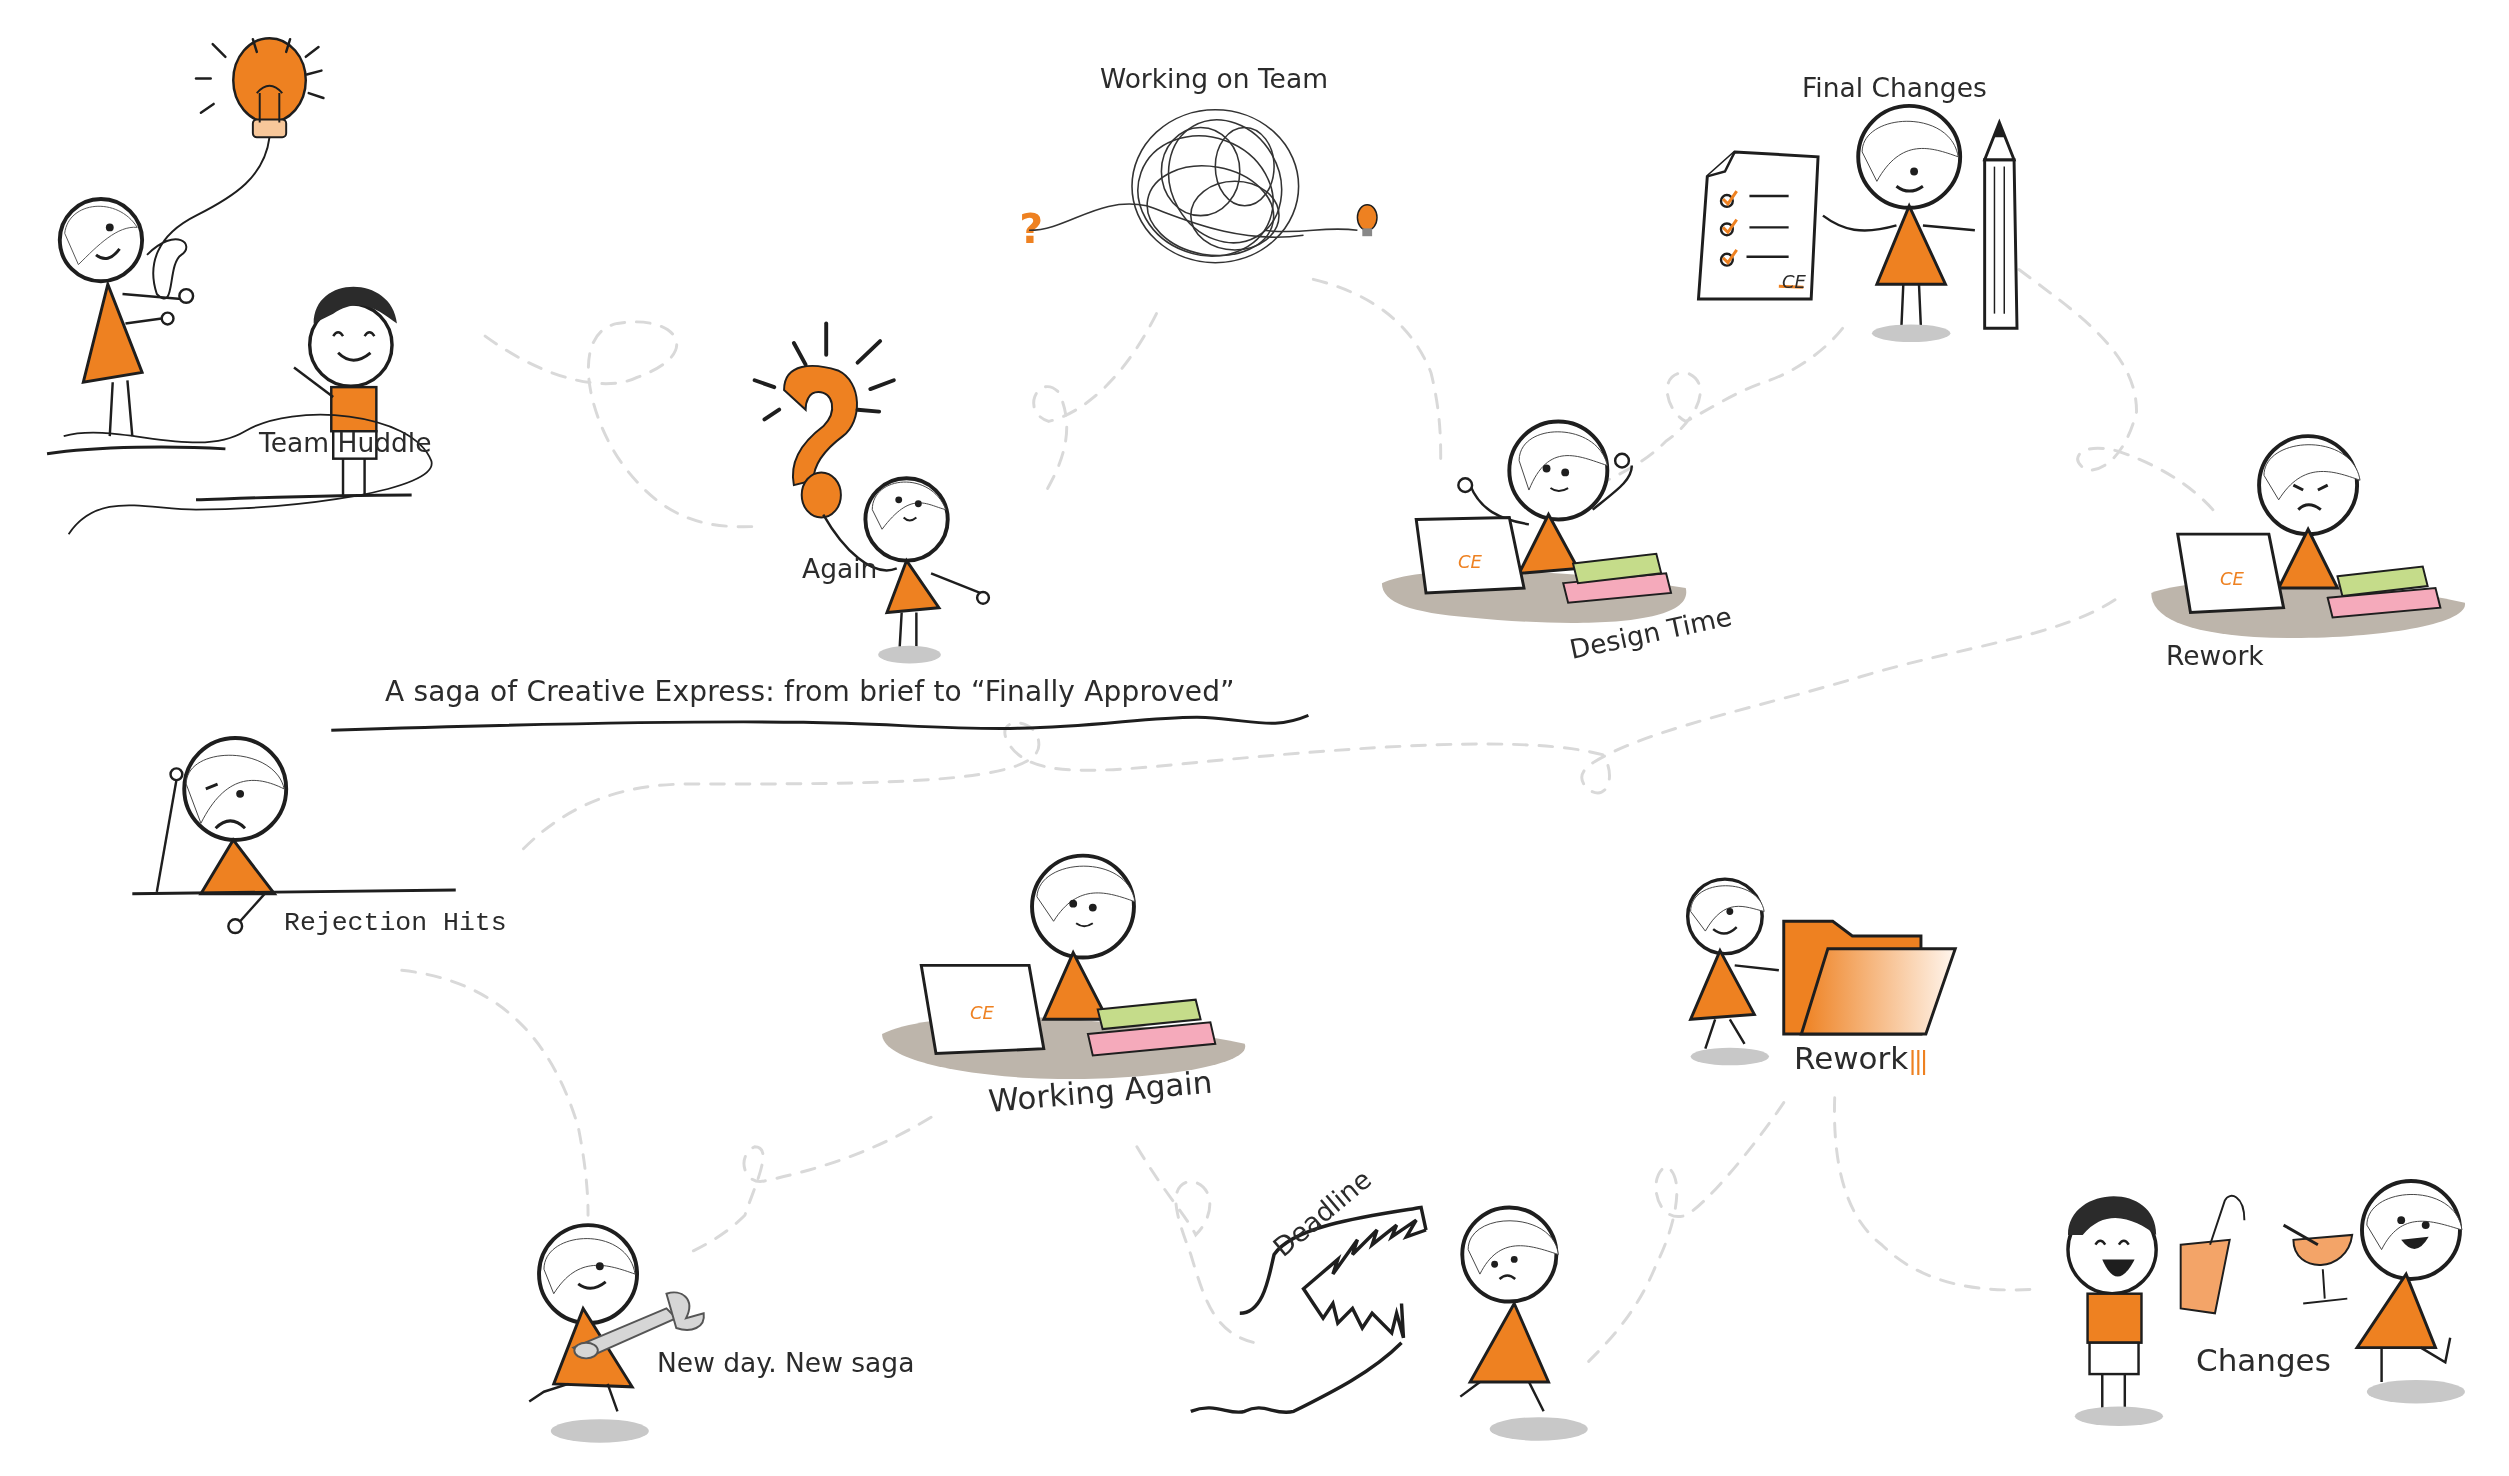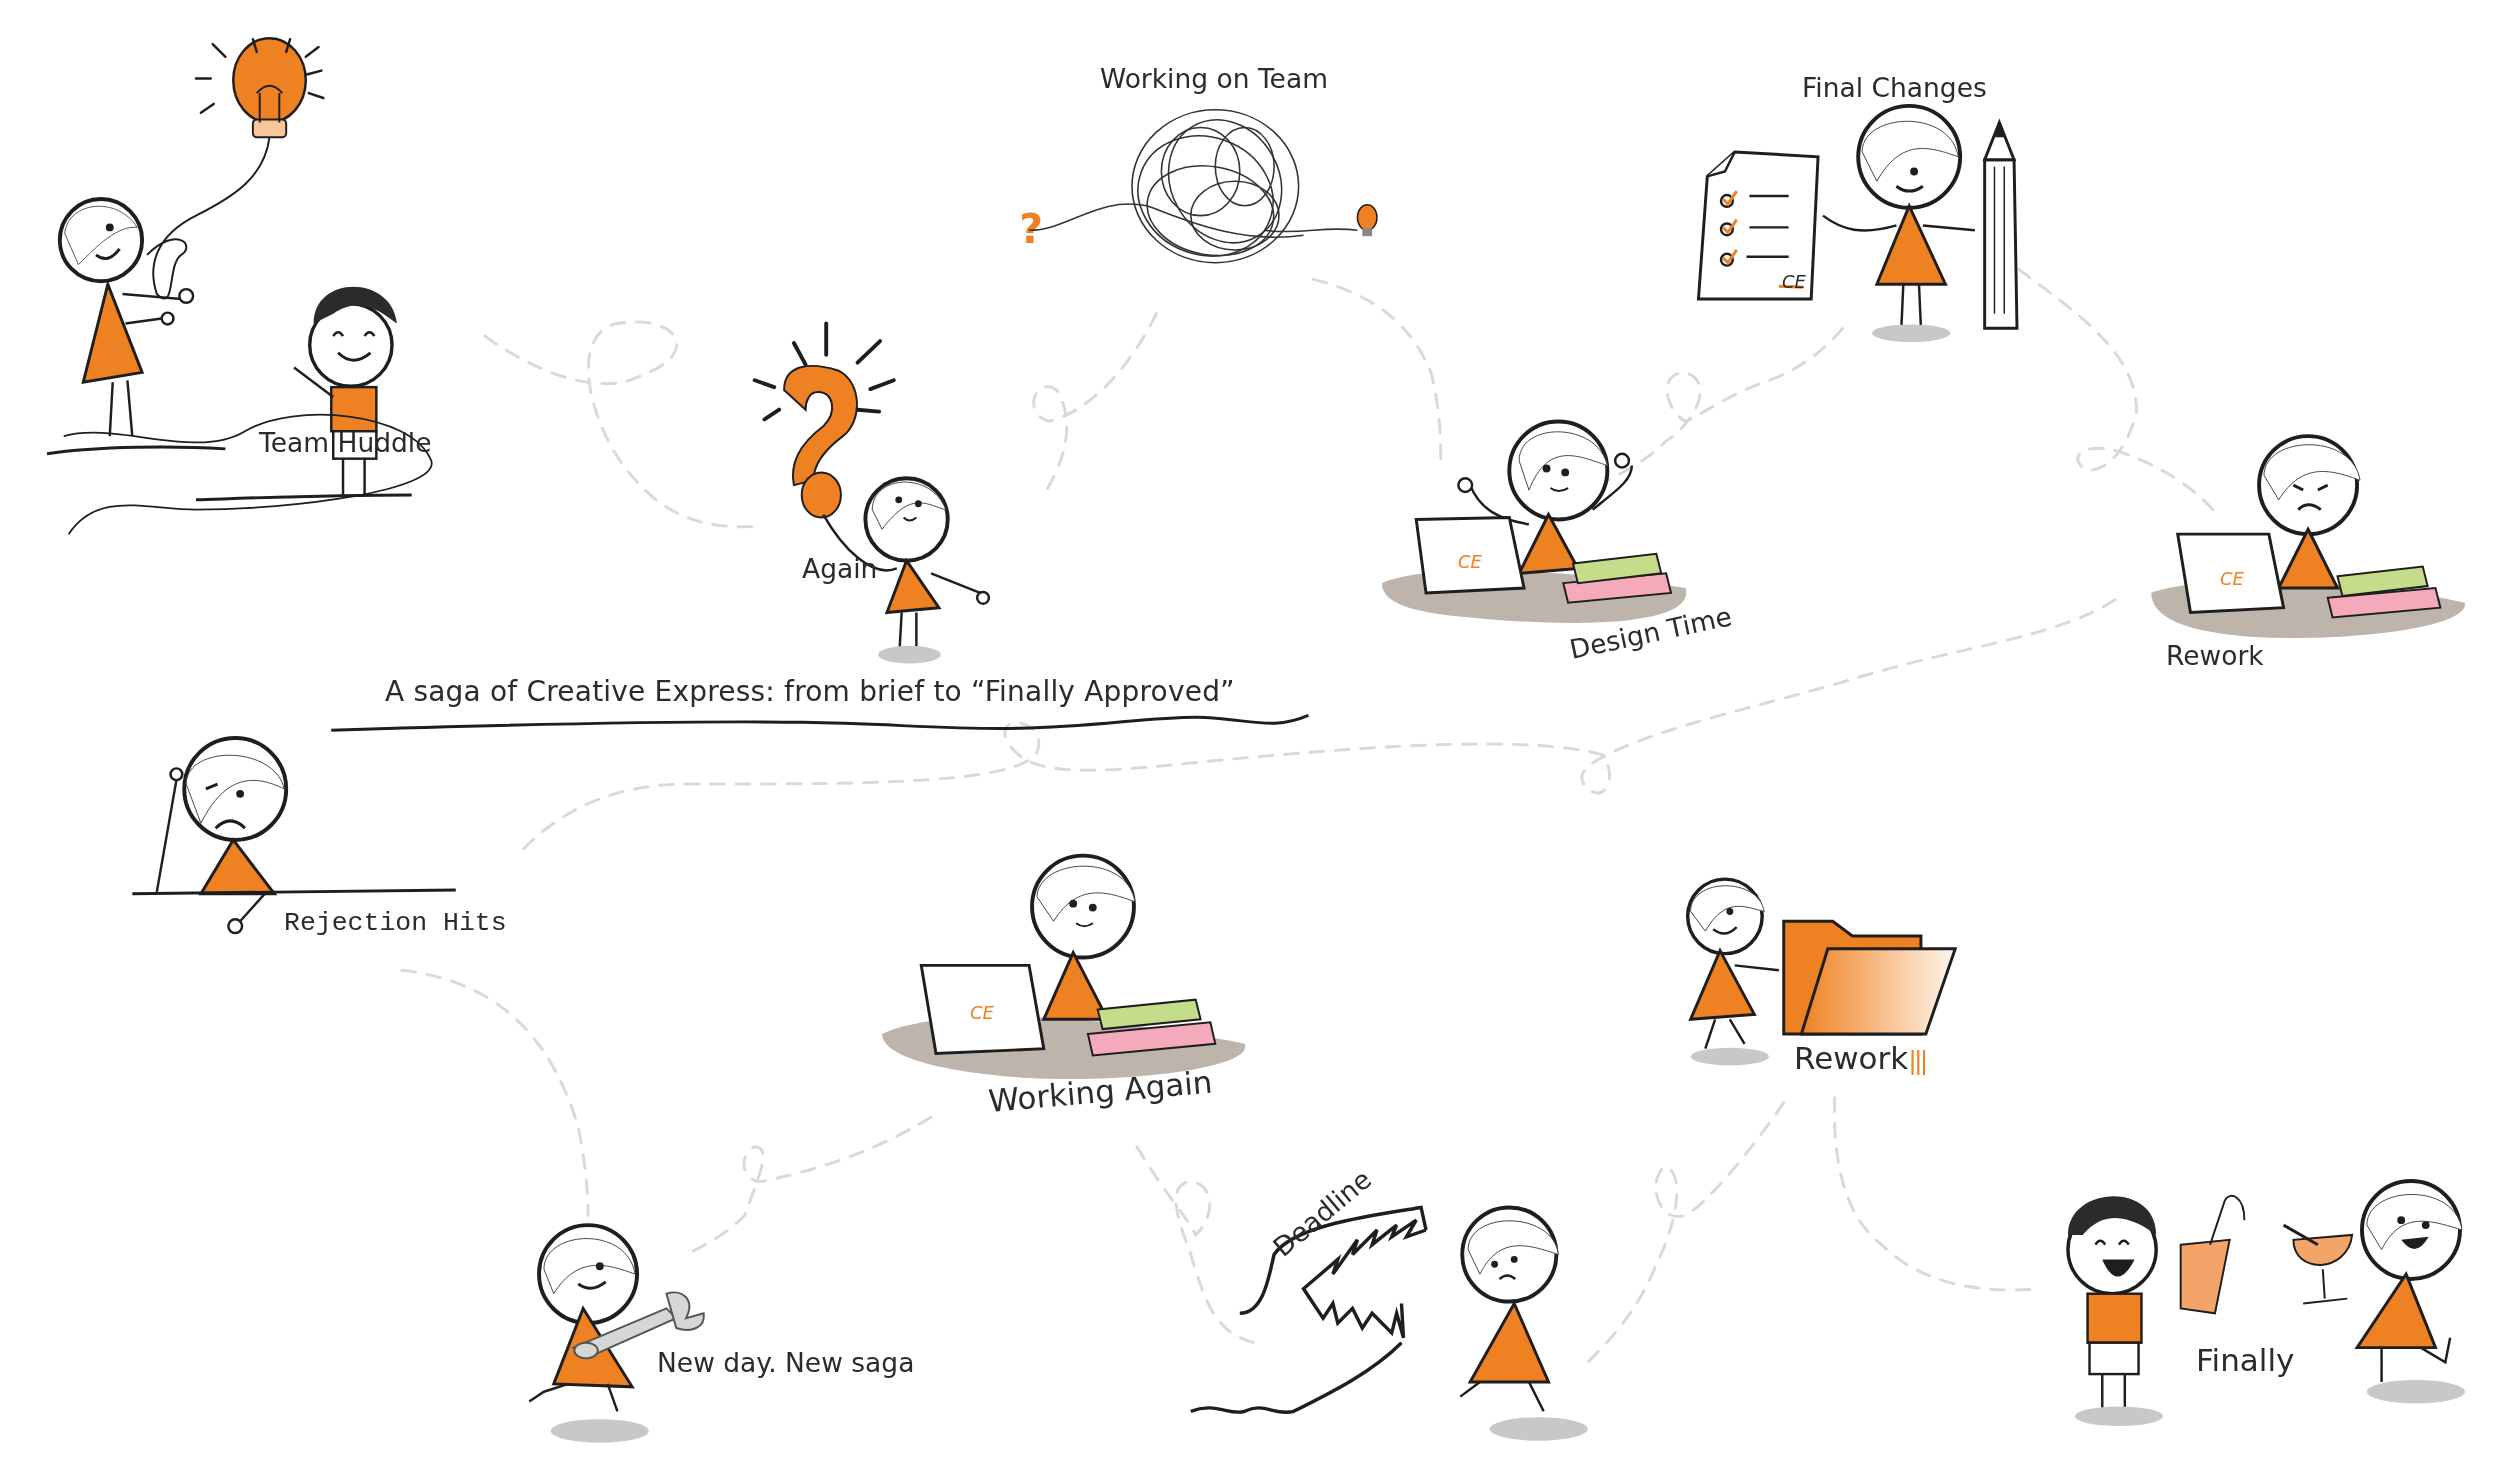--- a/index.html
+++ b/index.html
@@ -321,21 +321,21 @@
 <div class="label lbl-md" style="left:802px; top:556px;">Again</div>
 <div class="label lbl-md" style="left:1100px; top:66px;">Working on Team</div>
 <div class="label lbl-md" style="left:1573px; top:637px; transform:rotate(-12deg); transform-origin:left bottom;">Design Time</div>
 <div class="label lbl-md" style="left:1802px; top:75px;">Final Changes</div>
 <div class="label lbl-md" style="left:2166px; top:643px;">Rework</div>
 <div class="label lbl-md" style="left:284px; top:910px;font-family:Liberation Mono, monospace;">Rejection Hits</div>
 <div class="label lbl-lg" style="left:990px; top:1086px; transform:rotate(-5deg); transform-origin:left bottom;">Working Again</div>
 <div class="label lbl-lg" style="left:1794px; top:1043px;"><span>Rework</span><span class="final-bars">|||</span></div>
 <div class="label lbl-md" style="left:657px; top:1350px;">New day. New saga</div>
 <div class="label lbl-md" style="left:1286px; top:1235px; transform:rotate(-40deg); transform-origin:left bottom;">Deadline</div>
-<div class="label lbl-lg" style="left:2196px; top:1345px;">Finally</div>
+<div class="label lbl-lg" style="left:2196px; top:1345px;">Changes</div>
 
 <div class="label title" style="left:385px; top:678px;"><span>A saga of Creative Express: from brief to </span><b>“Finally Approved”</b></div>
 
 <span class="ce" style="left:1458px; top:551px;">CE</span>
 <span class="ce" style="left:2220px; top:568px;">CE</span>
 <span class="ce" style="left:970px; top:1002px;">CE</span>
 <span class="ce" style="left:1782px; top:271px; color:#2b2b2b;">CE</span>
 
 
 </body></html>

